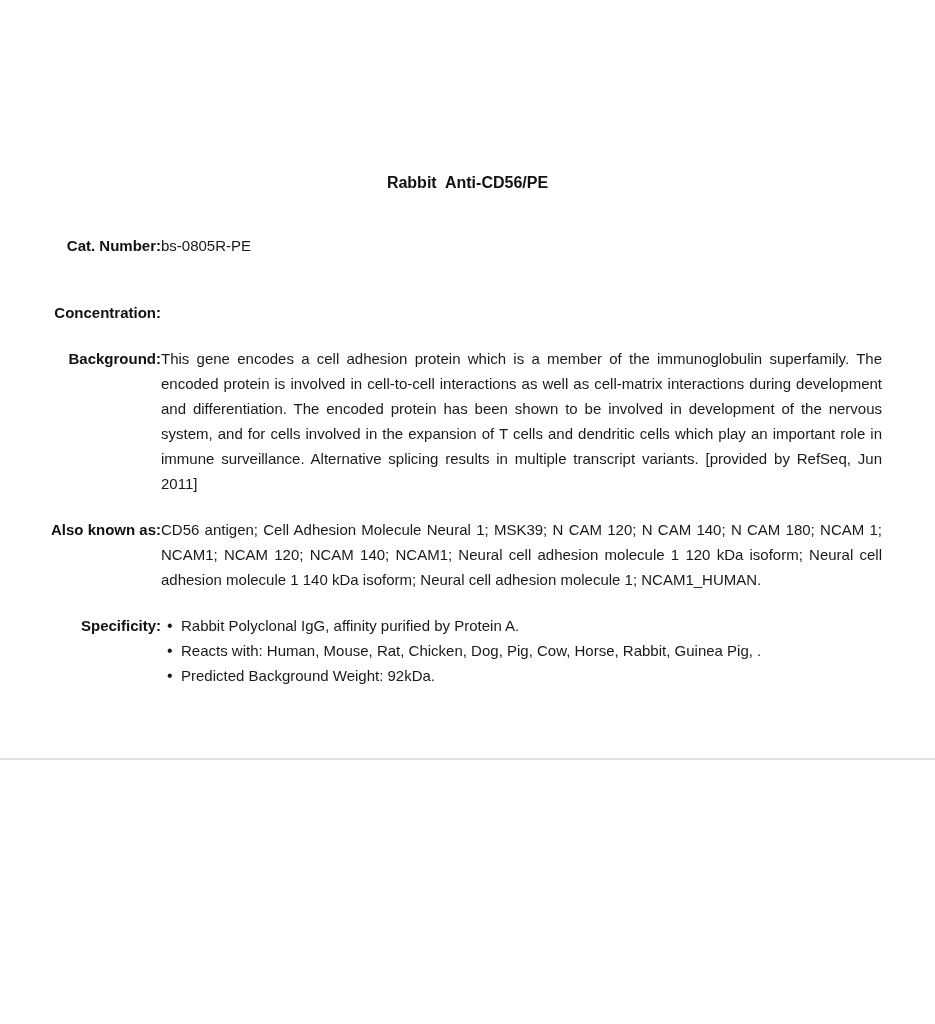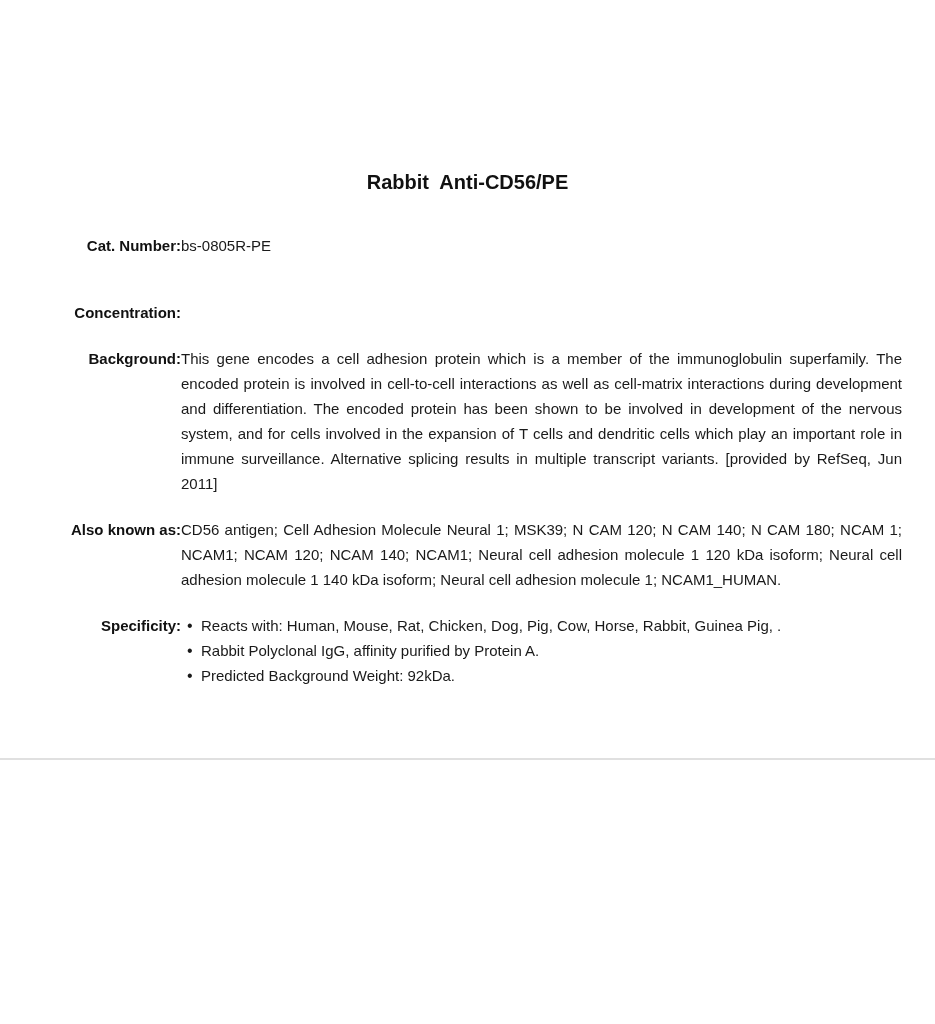--- a/index.html
+++ b/index.html
@@ -13,34 +13,33 @@
     height: 1024px;
     background: #ffffff;
     font-family: "Liberation Sans", sans-serif;
     color: #1a1a1a;
     overflow: hidden;
   }
   .title {
     margin: 0;
     padding-top: 170px;
     text-align: center;
-    font-size: 20px;
+    font-size: 16px;
     font-weight: bold;
     line-height: 25px;
     white-space: pre-wrap;
     color: #111111;
   }
   .content {
     margin-top: 38px;
   }
   .row {
     display: flex;
     align-items: flex-start;
     margin-bottom: 21px;
-    padding-left: 20px;
   }
   .label {
     width: 161px;
     flex-shrink: 0;
     text-align: right;
     font-weight: bold;
     font-size: 15px;
     line-height: 25px;
     color: #111111;
   }
@@ -109,22 +108,22 @@
 
     <div class="row">
       <div class="label">Also known as:</div>
       <div class="value justify">CD56 antigen; Cell Adhesion Molecule Neural 1; MSK39; N CAM 120; N CAM 140; N CAM 180; NCAM 1; NCAM1; NCAM 120; NCAM 140; NCAM1; Neural cell adhesion molecule 1 120 kDa isoform; Neural cell adhesion molecule 1 140 kDa isoform; Neural cell adhesion molecule 1; NCAM1_HUMAN.</div>
     </div>
 
     <div class="row">
       <div class="label">Specificity:</div>
       <div class="value">
         <ul class="bullets">
+          <li>Rabbit Polyclonal IgG, affinity purified by Protein A.</li>
           <li>Reacts with: Human, Mouse, Rat, Chicken, Dog, Pig, Cow, Horse, Rabbit, Guinea Pig, .</li>
-          <li>Rabbit Polyclonal IgG, affinity purified by Protein A.</li>
           <li>Predicted Background Weight: 92kDa.</li>
         </ul>
       </div>
     </div>
 
   </div>
 
   <div class="divider"></div>
 
 </div>

